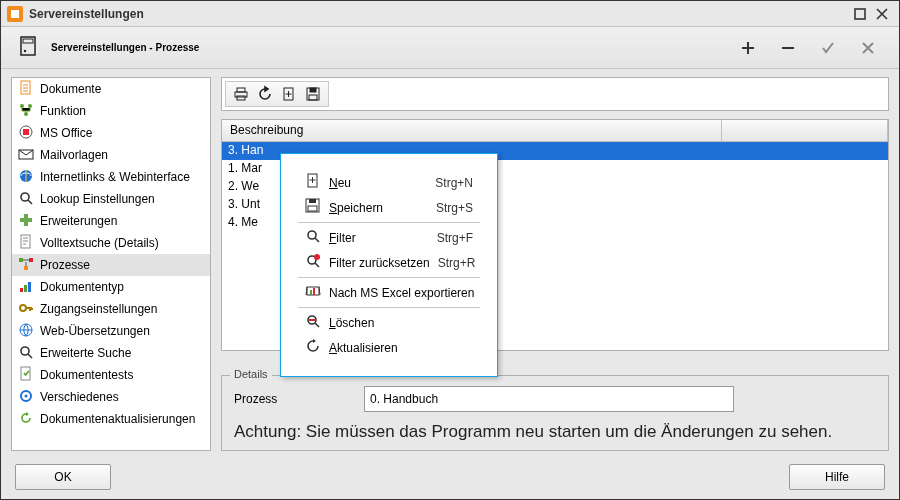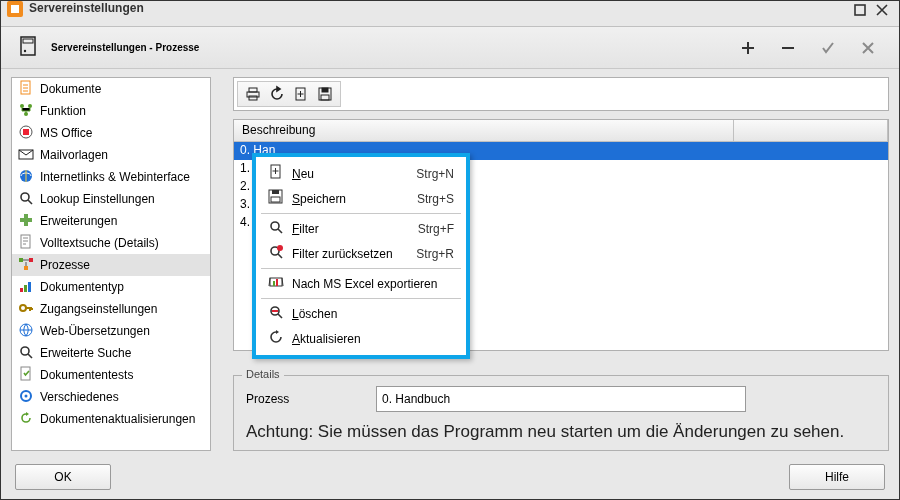--- a/index.html
+++ b/index.html
@@ -1,29 +1,29 @@
 <!DOCTYPE html>
 <html><head>
 <meta charset="utf-8">
 <style>
 *{box-sizing:border-box;margin:0;padding:0;font-family:"Segoe UI",Tahoma,sans-serif;font-size:12px;color:#000}
 body{background:#555;width:900px;height:500px;overflow:hidden}
 .window{width:900px;height:500px;background:#e8e8e8;border:1px solid #333;display:flex;flex-direction:column}
-.titlebar{height:26px;background:#e8e8e8;display:flex;align-items:flex-start;padding:0 6px;border-bottom:1px solid #c0c0c0}
+.titlebar{height:26px;background:#e8e8e8;display:flex;align-items:center;padding:0 6px;border-bottom:1px solid #c0c0c0}
 .titlebar .ticon{width:16px;height:16px;background:#f28c1e;border-radius:2px;display:flex;align-items:center;justify-content:center;margin-right:6px}
 .titlebar .ticon::after{content:"";width:8px;height:8px;background:#fff}
 .titlebar .title{flex:1;font-size:12px;font-weight:600;color:#333}
 .titlebar .wbtn{width:22px;height:18px;display:flex;align-items:center;justify-content:center;cursor:pointer}
 .titlebar svg{stroke:#333;fill:none;stroke-width:1.6}
 .header{height:42px;display:flex;align-items:center;padding:0 18px;border-bottom:1px solid #c8c8c8;background:linear-gradient(#f0f0f0,#e4e4e4)}
 .header .hicon{margin-right:10px}
 .header h1{font-size:10px;font-weight:bold;flex:1}
 .header .hbtn{width:26px;height:26px;display:flex;align-items:center;justify-content:center;margin-left:14px;cursor:pointer}
 .header .hbtn svg{stroke:#333;fill:none;stroke-width:2}
-.body{flex:1;display:flex;padding:8px 10px 4px 10px;gap:22px;min-height:0}
+.body{flex:1;display:flex;padding:8px 10px 4px 10px;gap:10px;min-height:0}
 .sidebar{width:200px;background:#fff;border:1px solid #b0b0b0;overflow:auto}
 .sideitem{height:22px;display:flex;align-items:center;padding:0 6px;gap:6px;cursor:pointer;white-space:nowrap}
 .sideitem.sel{background:#e2e2e2}
 .sideitem svg{flex:0 0 16px}
 .main{flex:1;display:flex;flex-direction:column;min-height:0}
 .tbwrap{background:#fff;border:1px solid #b0b0b0;padding:3px;margin-bottom:8px}
 .toolbar{display:flex;align-items:center;height:26px;border:1px solid #c8c8c8;background:linear-gradient(#fafafa,#ececec);padding:0 4px;gap:2px;width:max-content}
 .tbtn{width:22px;height:22px;display:flex;align-items:center;justify-content:center;cursor:pointer}
 .tablewrap{flex:1;background:#fff;border:1px solid #b0b0b0;overflow:hidden;position:relative;min-height:0}
 .thead{height:22px;border-bottom:1px solid #c0c0c0;display:flex}
@@ -33,21 +33,21 @@
 .row.sel{background:#1e6fd6;color:#fff}
 .detailsbox{margin-top:24px;border:1px solid #b0b0b0;background:#e8e8e8;padding:10px 12px 8px 12px;position:relative}
 .detailsbox .legend{position:absolute;top:-8px;left:8px;background:#e8e8e8;padding:0 4px;font-size:11px;color:#444}
 .drow{display:flex;align-items:center;gap:10px;margin-bottom:10px}
 .drow label{width:120px}
 .drow input{flex:0 0 370px;height:22px;border:1px solid #999;padding:12px 5px;background:#fff}
 .warning{font-size:17px;color:#222}
 .footer{height:44px;display:flex;align-items:center;padding:0 14px;gap:8px}
 .btn{min-width:96px;height:26px;border:1px solid #999;background:linear-gradient(#fdfdfd,#e8e8e8);border-radius:2px;cursor:pointer;display:flex;align-items:center;justify-content:center}
 .footer .spacer{flex:1}
-.ctxmenu{position:absolute;left:252px;top:153px;width:218px;background:#fff;border:4px solid #0ea5e9;box-shadow:2px 2px 5px rgba(0,0,0,.25);padding:4px;z-index:50}
+.ctxmenu{position:absolute;left:280px;top:153px;width:218px;background:#fff;border:1px solid #0ea5e9;box-shadow:2px 2px 5px rgba(0,0,0,.25);padding:16px;z-index:50}
 .mitem{height:25px;display:flex;align-items:center;padding:0 8px;gap:8px;cursor:pointer}
 .mitem .lbl{flex:1;white-space:nowrap}
 .mitem .sc{color:#333}
 .msep{height:1px;background:#c8c8c8;margin:2px 1px}
 svg{overflow:visible}
 </style>
 </head>
 <body>
 
 <div class="window">
@@ -250,21 +250,21 @@
             </span>
         </div>
       </div>
 
       <div class="tablewrap">
         <div class="thead">
           <div class="th th1">Beschreibung</div>
           <div class="th th2"></div>
         </div>
         <div id="tbody">
-            <div class="row sel">0. Han</div>
+            <div class="row sel">3. Han</div>
             <div class="row">1. Mar</div>
             <div class="row">2. We</div>
             <div class="row">3. Unt</div>
             <div class="row">4. Me</div>
           </div>
       </div>
 
       <div class="detailsbox">
         <span class="legend">Details</span>
         <div class="drow">

